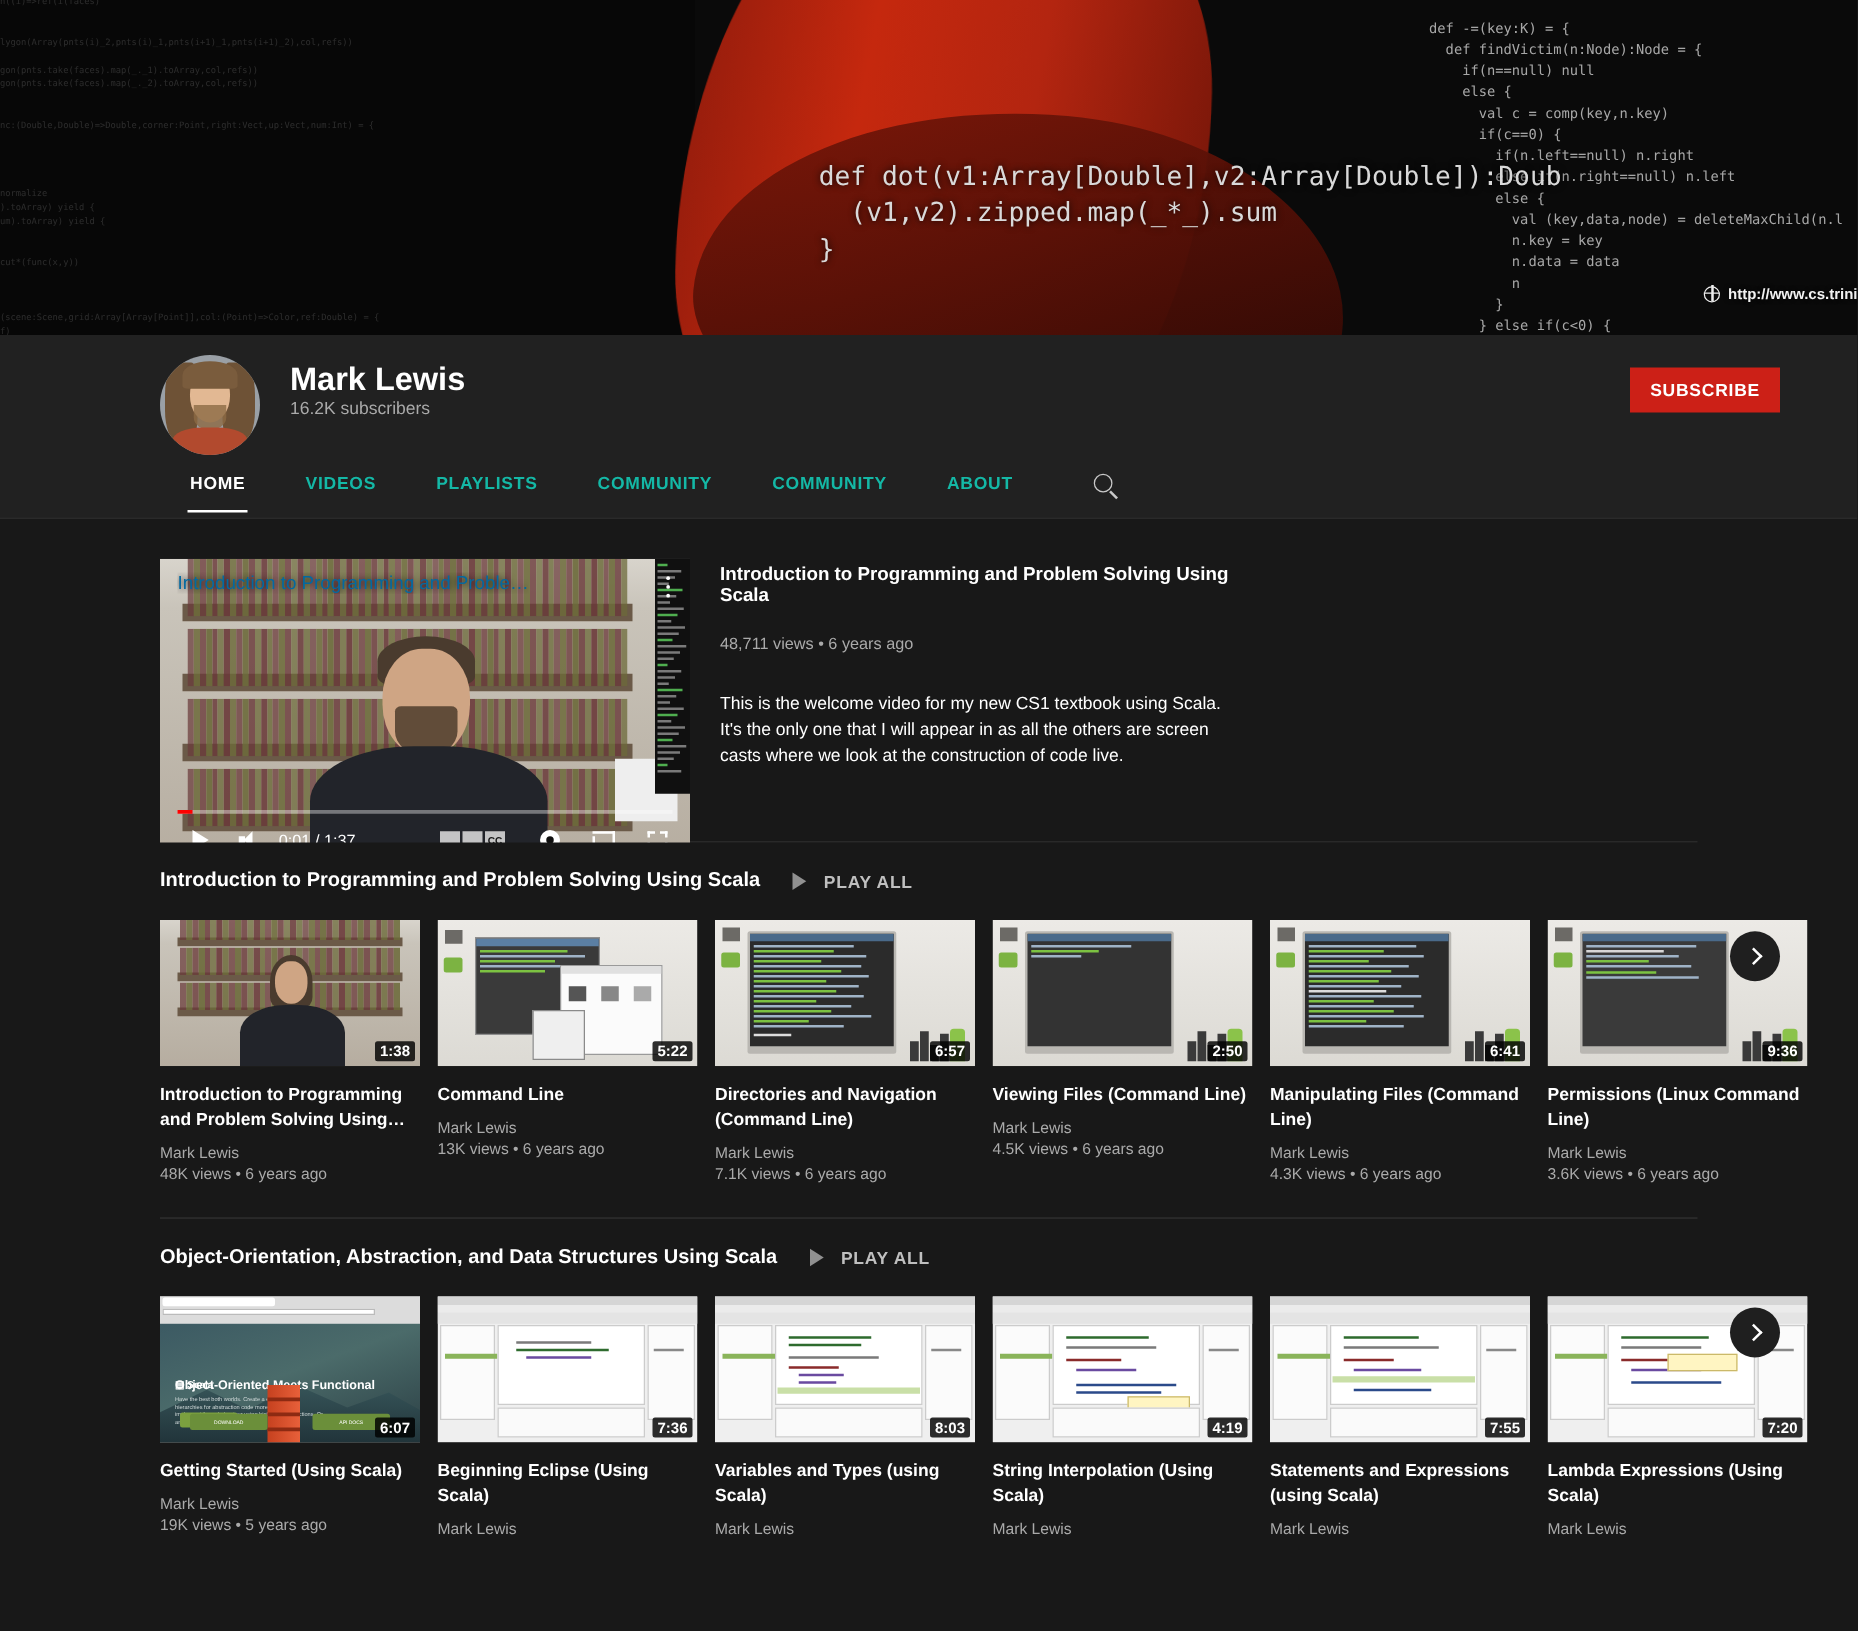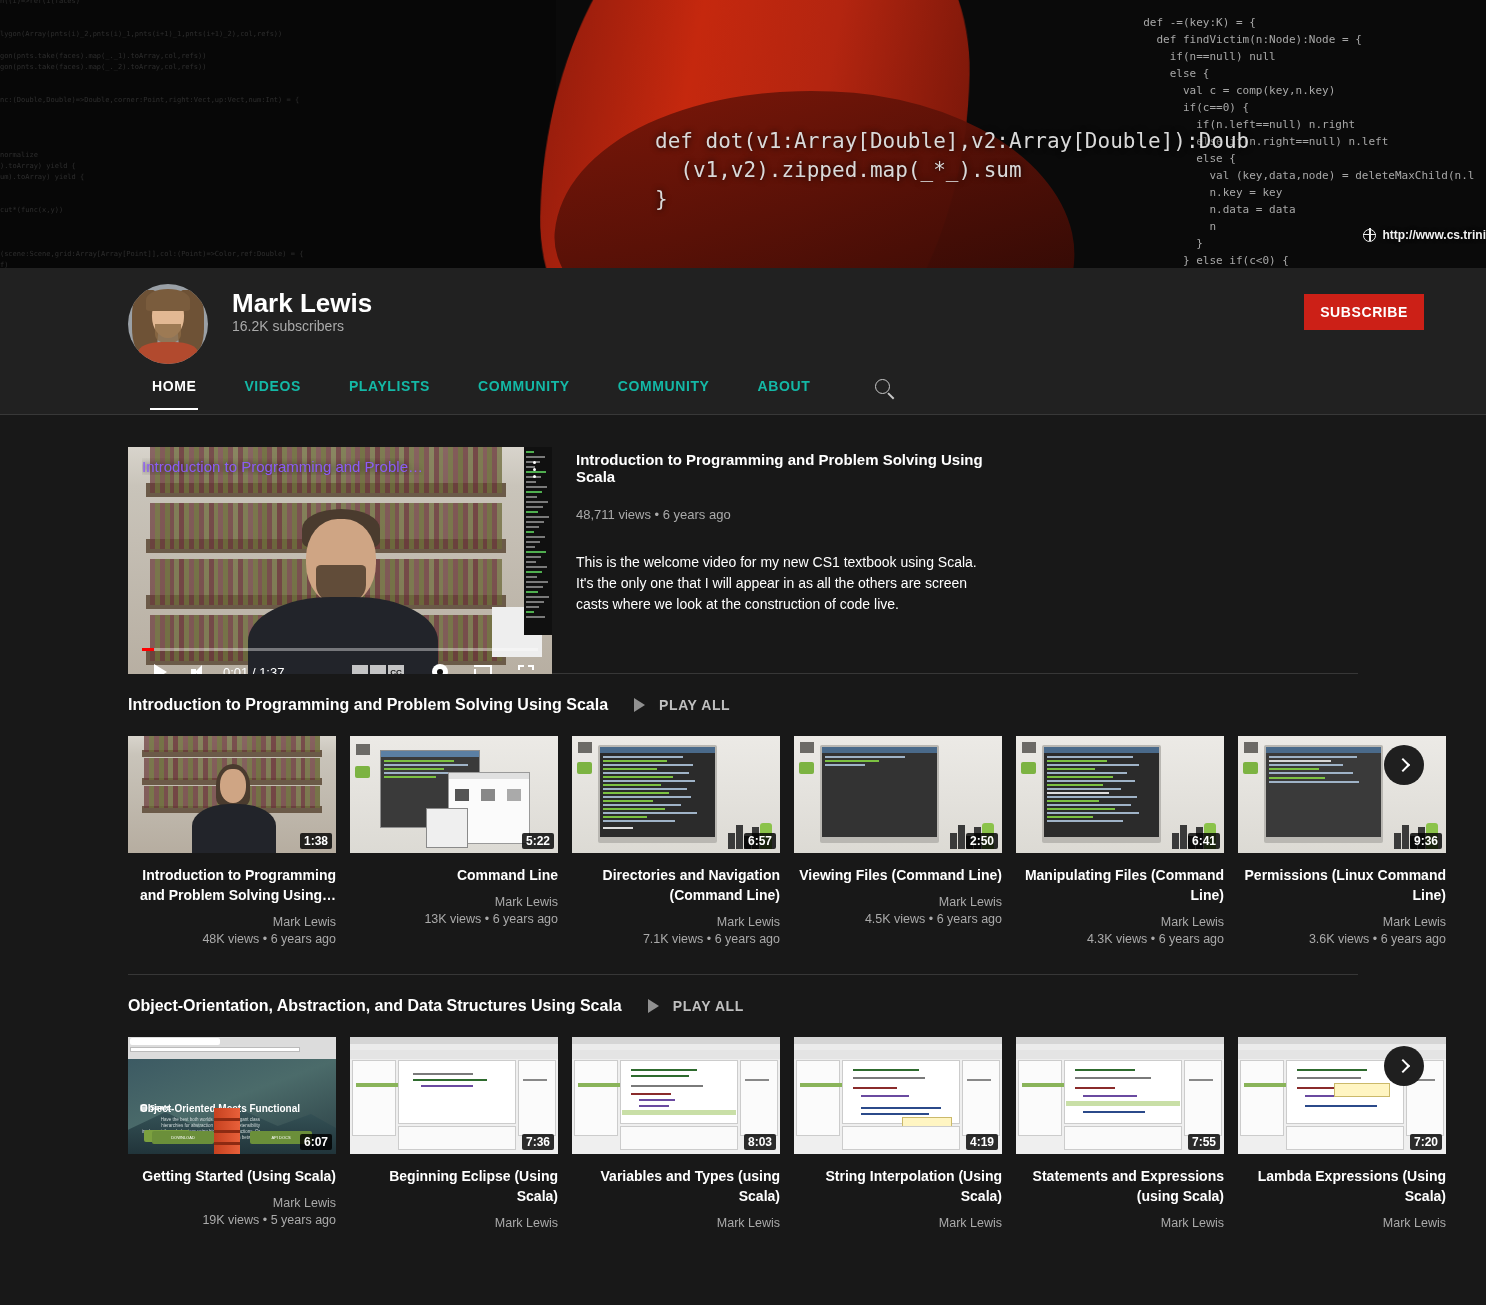--- a/index.html
+++ b/index.html
@@ -155,21 +155,21 @@
   .bk { width:5px; height:100%; }
   .pl-person-head { position:absolute; left:178px; top:72px; width:70px; height:86px; background:#cfa584; border-radius: 45% 45% 48% 48%; }
   .pl-person-hair { position:absolute; left:174px; top:62px; width:78px; height:40px; background:#4a3b2e; border-radius: 50% 50% 20% 20%; }
   .pl-person-beard { position:absolute; left:188px; top:118px; width:50px; height:40px; background:#4d3c2c; border-radius: 10% 10% 50% 50%; opacity:.85;}
   .pl-person-body { position:absolute; left:120px; top:150px; width:190px; height:100px; background:#22242a; border-radius: 44% 44% 0 0; }
   .pl-rightpanel { position:absolute; right:0; top:0; width:28px; height:188px; background:#101010; }
   .pl-rp-line { position:absolute; left:2px; width:24px; height:2px; }
   .pl-white-box { position:absolute; right:10px; top:160px; width:50px; height:50px; background:#eee; }
   .pl-title {
     position:absolute; left: 14px; top: 11px;
-    font-size: 15px; color:#8b5cf6;
+    font-size: 15px; color:#0369a1;
     text-shadow: 0 0 6px rgba(0,0,0,.8);
     max-width: 340px; white-space:nowrap; overflow:hidden; text-overflow:ellipsis;
   }
   .pl-kebab { position:absolute; right:16px; top:14px; cursor:pointer;}
   .pl-kebab i { display:block; width:3px; height:3px; border-radius:50%; background:#fff; margin-bottom:4px; }
   .pl-progress {
     position:absolute; left:14px; right:14px; bottom:40px;
     height: 3px; background: rgba(255,255,255,.38);
   }
   .pl-progress .played { position:absolute; left:0; top:0; height:3px; width: 12px; background:#ff0000; }
@@ -206,21 +206,21 @@
 
   
   .shelf-sec { position: relative; background:#181818; }
   .shelf-head { display:flex; align-items:center; padding: 22px 0 0 128px; }
   .shelf-title { font-size: 16px; font-weight: bold; color: #fff; }
   .playall { display:flex; align-items:center; margin-left: 26px; cursor:pointer; }
   .pa-tri { width:0;height:0;border-left:11px solid #909090;border-top:7px solid transparent;border-bottom:7px solid transparent;}
   .pa-txt { margin-left: 14px; font-size: 14px; font-weight: bold; letter-spacing: .6px; color:#bfbfbf; }
   .shelf-desc { padding: 8px 128px 0 128px; font-size: 13.5px; color:#aaa; line-height: 21px; max-width: 760px; }
 
-  .row { display:flex; gap: 14px; padding: 22px 12px 0 128px; position: relative; text-align: right; }
+  .row { display:flex; gap: 14px; padding: 22px 12px 0 128px; position: relative; }
   .card { width: 208px; cursor:pointer; }
   .thumb { width: 208px; height: 117px; position: relative; overflow:hidden; background:#000; }
   .badge {
     position:absolute; right: 4px; bottom: 4px;
     background: rgba(0,0,0,.82); color:#fff;
     font-size: 12px; font-weight: bold;
     padding: 1px 4px; border-radius: 2px;
   }
   .c-title { font-size: 14px; font-weight: bold; color:#fff; line-height: 20px; margin-top: 12px;
              display:-webkit-box; -webkit-line-clamp:2; -webkit-box-orient:vertical; overflow:hidden; }

